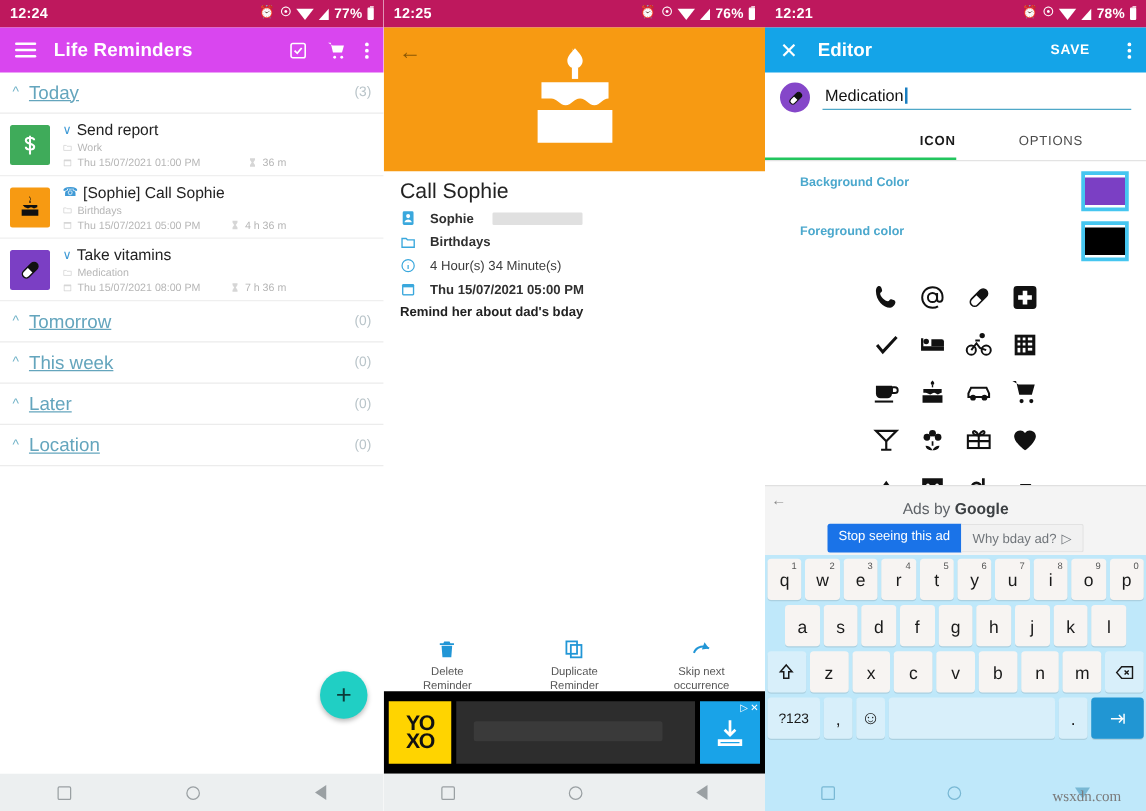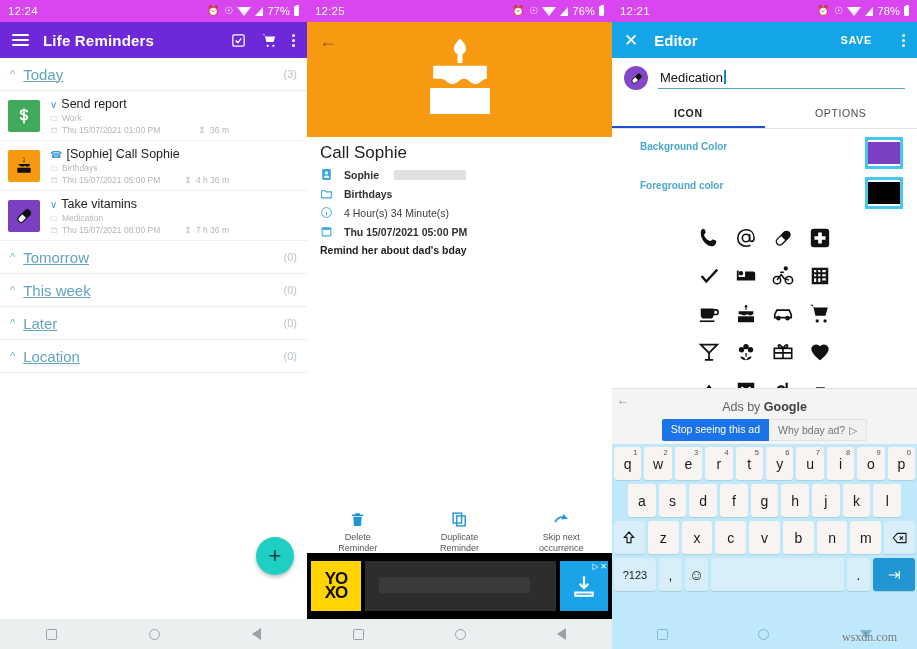--- a/index.html
+++ b/index.html
@@ -17,26 +17,27 @@
   }
 
   
   .panel { position: relative; height: 649px; overflow: hidden; background:#fff; }
   .panel-1 { width: 307px; }
   .panel-2 { width: 305px; }
   .panel-3 { width: 305px; }
 
   .statusbar {
     height: 22px;
-    background: #d946ef;
+    background: #be185d;
     color: #ffffff;
     display: flex; align-items: center;
     padding: 0 8px;
     font-size: 11.5px;
     letter-spacing: .2px;
+    font-weight: bold;
   }
   .statusbar .clock { flex: 0 0 auto; }
   .statusbar .sb-icons {
     margin-left: auto; display: flex; align-items: center; gap: 4px;
     font-size: 10px;
   }
   .sb-ic { display:inline-block; line-height:1; }
   .sb-batt {
     display:inline-block; width:5px; height:10px; border:1px solid #fff;
     border-radius:1px; background:#fff; position:relative;
@@ -54,21 +55,21 @@
   .sb-sig {
     width: 0; height: 0;
     border-left: 8px solid transparent;
     border-bottom: 9px solid #ffffff;
     display:inline-block;
   }
   .sb-pct { font-size: 11px; }
 
   
   .appbar {
-    height: 36px; background: #6d28d9; color:#fff;
+    height: 36px; background: #d946ef; color:#fff;
     display:flex; align-items:center; padding: 0 12px; gap: 14px;
   }
   .appbar .title { font-size: 15px; font-weight: 600; letter-spacing:.2px; }
   .hamburger { width:17px; display:flex; flex-direction:column; gap:3px; cursor:pointer;}
   .hamburger span { display:block; height:2px; background:#fff; border-radius:1px;}
   .appbar .spacer { flex:1; }
   .appbar .act { cursor:pointer; display:flex; align-items:center; }
   .kebab { display:flex; flex-direction:column; gap:2px; align-items:center; }
   .kebab i { width:3px; height:3px; border-radius:50%; background:#fff; display:block; }
 
@@ -192,21 +193,21 @@
   }
   .ed-inputwrap { flex:1; position:relative; border-bottom:1px solid #4fa8c8; }
   .ed-inputwrap .caret-bar{
     position:absolute; width:1.5px; background:#1a7fc1; top:2px; bottom:4px; left: 66px;
   }
   .ed-tabs { display:flex; margin-top: 6px; border-bottom:1px solid #e3e3e3; }
   .ed-tab {
     flex:1; text-align:center; font-size: 10.5px; padding: 7px 0 7px 0;
     color:#4b4b4b; letter-spacing:.6px; cursor:pointer;
   }
-  .ed-tab.active { color:#1b1b1b; font-weight:700; border-bottom: 2px solid #1d4ed8; }
+  .ed-tab.active { color:#1b1b1b; font-weight:700; border-bottom: 2px solid #22c55e; text-align: right; }
   .color-sec { padding: 12px 14px 0 14px; position:relative; }
   .color-lbl { font-size: 10px; color:#4ba8cd; font-weight:700; margin-bottom: 28px; padding-left: 14px;}
   .swatch {
     position:absolute; right: 14px; width: 38px; height: 32px;
     border: 3px solid #46c6f0; background:#fff;
     display:flex; align-items:center; justify-content:center;
   }
   .swatch .inner { width: 100%; height: 22px; }
   .sw1 { top: 8px; }
   .sw2 { top: 48px; }

